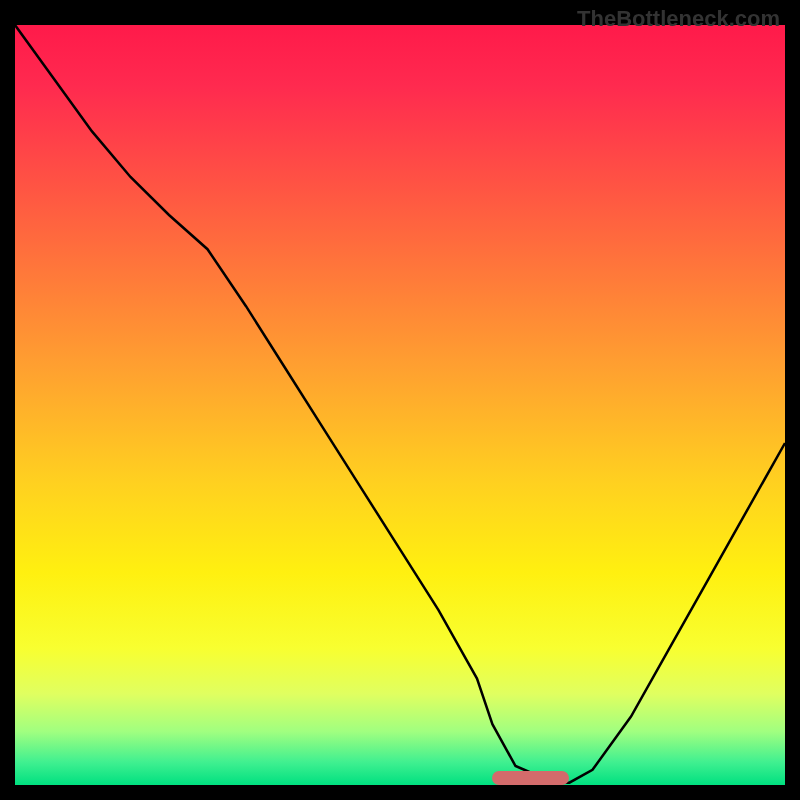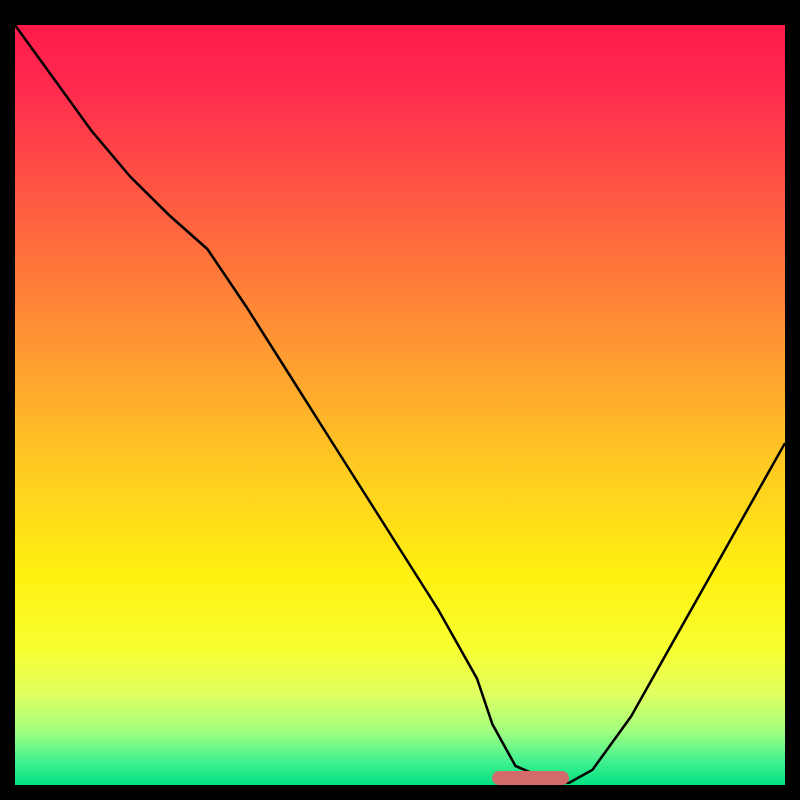--- a/index.html
+++ b/index.html
@@ -53,20 +53,21 @@
     position: absolute;
     background: #d36b6b;
     border-radius: 7px;
     z-index: 6;
   }
 </style>
 </head>
 <body>
 
 <div class="container">
+  <div class="watermark">TheBottleneck.com</div>
 
   <div class="plot-area">
     <svg class="gradient" viewBox="0 0 770 760" preserveAspectRatio="none">
       <defs>
         <linearGradient id="bg-grad" x1="0" y1="0" x2="0" y2="1">
             <stop offset="0%" stop-color="#ff1a4a"></stop>
             <stop offset="8%" stop-color="#ff2a4f"></stop>
             <stop offset="25%" stop-color="#ff6040"></stop>
             <stop offset="45%" stop-color="#ffa030"></stop>
             <stop offset="60%" stop-color="#ffd020"></stop>

